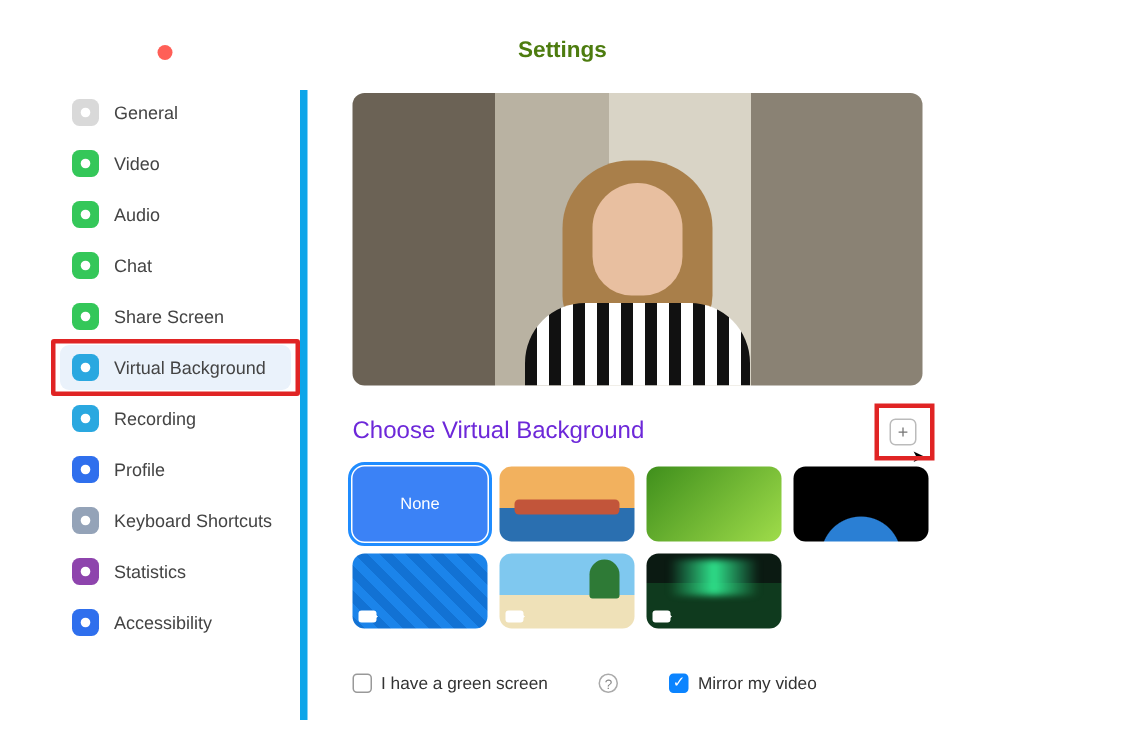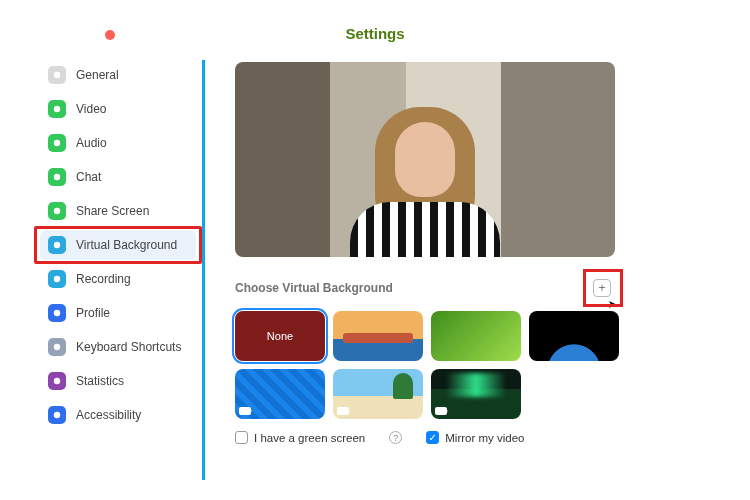--- a/index.html
+++ b/index.html
@@ -1,54 +1,54 @@
 <!DOCTYPE html>
 <html><head>
 <meta charset="utf-8">
 <style>
   *{box-sizing:border-box;margin:0;padding:0;font-family:-apple-system,BlinkMacSystemFont,"Segoe UI",Helvetica,Arial,sans-serif}
   body{background:#fff;width:750px;height:500px;overflow:hidden}
   .window{width:750px;height:500px;position:relative;padding:20px 40px 0 40px}
   .close-dot{position:absolute;top:30px;left:105px;width:10px;height:10px;border-radius:50%;background:#ff5f57}
   .title{text-align:center;font-size:15px;font-weight:600;color:#4d7c0f;margin-top:5px;margin-bottom:18px}
   .body{display:flex;height:420px}
-  .sidebar{width:165px;border-right:3px solid #0ea5e9;padding-right:6px}
+  .sidebar{width:165px;border-right:5px solid #0ea5e9;padding-right:6px}
   .nav{list-style:none}
   .nav li{display:flex;align-items:center;gap:10px;padding:6px 8px;border-radius:6px;font-size:12px;color:#444;cursor:pointer;margin-bottom:4px}
   .nav li .ic{width:18px;height:18px;border-radius:5px;display:flex;align-items:center;justify-content:center;flex:0 0 18px}
   .nav li.active{background:#eaf2fb}
   .hl-red{position:relative}
   .hl-red::after{content:"";position:absolute;inset:-4px -6px -4px -6px;border:3px solid #e02424;border-radius:2px;pointer-events:none}
   .main{flex:1;padding:2px 0 0 30px}
   .preview{width:380px;height:195px;border-radius:8px;overflow:hidden;background:linear-gradient(90deg,#6b6255 0 25%,#b9b2a2 25% 45%,#d9d4c6 45% 70%,#8a8274 70% 100%);position:relative}
   .person{position:absolute;left:50%;bottom:0;transform:translateX(-50%);width:170px;height:160px}
   .hair{position:absolute;top:10px;left:35px;width:100px;height:120px;background:#a97f4a;border-radius:45px 45px 30px 30px}
   .face{position:absolute;top:25px;left:55px;width:60px;height:75px;background:#e8bfa0;border-radius:30px 30px 26px 26px}
   .shirt{position:absolute;bottom:0;left:10px;width:150px;height:55px;background:repeating-linear-gradient(90deg,#111 0 8px,#fff 8px 16px);border-radius:40px 40px 0 0}
   .section-head{display:flex;align-items:center;justify-content:space-between;margin:18px 0 10px 0;width:380px}
-  .section-head h2{font-size:12px;font-weight:700;color:#737373}
+  .section-head h2{font-size:16px;font-weight:400;color:#6d28d9}
   .addbox{position:relative;padding:4px}
   .addbox::after{content:"";position:absolute;inset:-6px -8px -6px -6px;border:3px solid #e02424;pointer-events:none}
   .addbtn{width:18px;height:18px;border:1px solid #bbb;border-radius:4px;display:flex;align-items:center;justify-content:center;font-size:12px;color:#777;background:#fff;cursor:pointer}
   .cursor{position:absolute;right:-2px;bottom:-10px;font-size:11px;color:#000}
   .grid{display:flex;flex-wrap:wrap;gap:8px;width:392px}
   .thumb{width:90px;height:50px;border-radius:8px;position:relative;cursor:pointer;overflow:hidden}
-  .thumb.none{background:#7f1d1d;outline:2px solid #1f8cff;outline-offset:1px;display:flex;align-items:center;justify-content:center;color:#fff;font-size:11px}
+  .thumb.none{background:#3b82f6;outline:2px solid #1f8cff;outline-offset:1px;display:flex;align-items:center;justify-content:center;color:#fff;font-size:11px}
   .thumb .vidic{position:absolute;left:4px;bottom:4px;width:12px;height:8px;background:#fff;border-radius:2px}
   .thumb .vidic::after{content:"";position:absolute;right:-4px;top:1px;border:3px solid transparent;border-left:4px solid #fff}
   .t-bridge{background:linear-gradient(#f2b15e 0 55%,#2a6fb0 55% 100%)}
   .t-bridge::before{content:"";position:absolute;left:10px;right:10px;top:22px;height:10px;background:#c2553a;border-radius:3px}
   .t-grass{background:linear-gradient(135deg,#3f8f1c,#9fdc4a)}
   .t-earth{background:radial-gradient(circle at 50% 120%,#2a7fd4 0 35%,#000 36% 100%)}
   .t-blue{background:repeating-linear-gradient(45deg,#1272d4 0 6px,#1b84ea 6px 12px)}
   .t-beach{background:linear-gradient(#7fc8ef 0 55%,#efe1b8 55% 100%)}
   .t-beach::before{content:"";position:absolute;right:10px;top:4px;width:20px;height:26px;background:#2e7a36;border-radius:10px 10px 2px 2px}
   .t-aurora{background:linear-gradient(#0b1a12 0 40%,#0f3a1e 40% 100%)}
   .t-aurora::before{content:"";position:absolute;left:15px;top:4px;width:60px;height:24px;background:linear-gradient(90deg,transparent,#2fe08a,transparent);filter:blur(2px)}
-  .opts{display:flex;align-items:center;gap:24px;margin-top:12px;font-size:11.5px;color:#333}
+  .opts{display:flex;align-items:center;gap:34px;margin-top:30px;font-size:11.5px;color:#333}
   .chk{display:flex;align-items:center;gap:6px;cursor:pointer}
   .box{width:13px;height:13px;border:1px solid #999;border-radius:3px;display:flex;align-items:center;justify-content:center;background:#fff}
   .box.checked{background:#0b84ff;border-color:#0b84ff;color:#fff;font-size:10px;line-height:1}
   .help{width:13px;height:13px;border:1px solid #aaa;border-radius:50%;font-size:9px;color:#888;display:flex;align-items:center;justify-content:center}
 </style>
 </head>
 <body>
 
 <div class="window">
   <div class="close-dot"></div>

